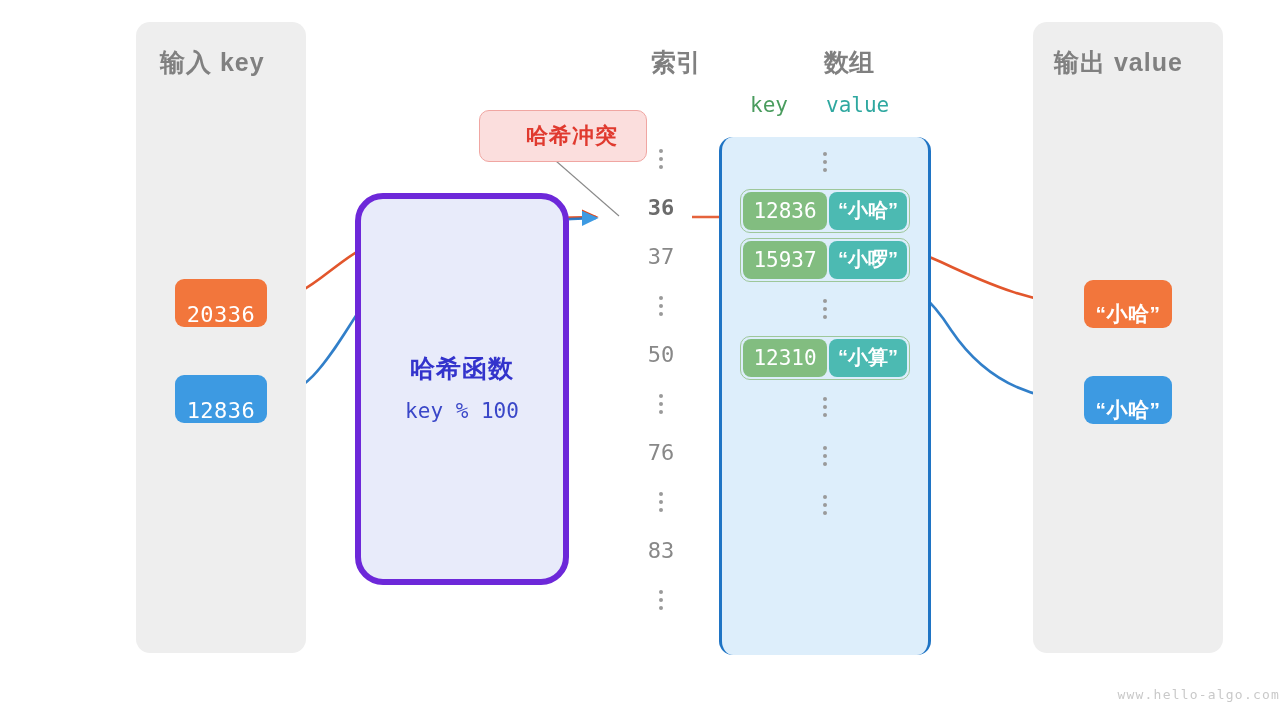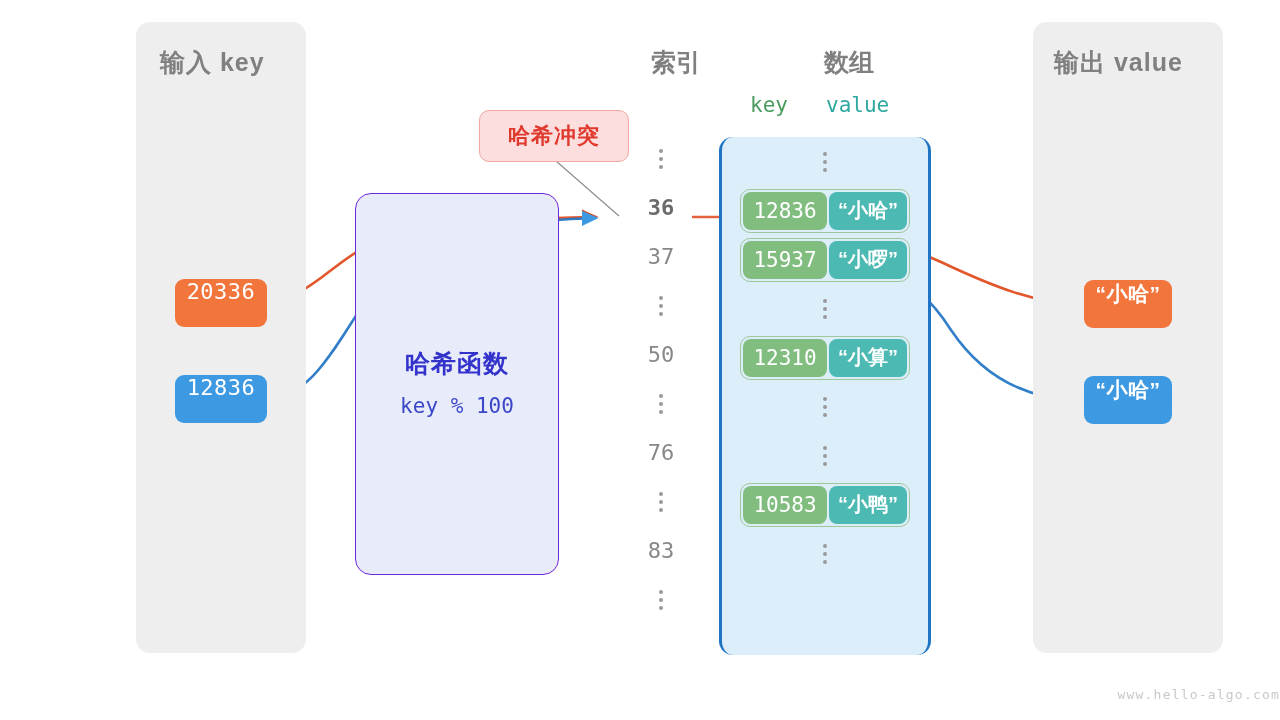--- a/index.html
+++ b/index.html
@@ -33,22 +33,22 @@
   }
 
   
   #hash-box {
     position: absolute;
     left: 319px;
     top: 193px;
     width: 202px;
     height: 380px;
     background: #e8ebfa;
-    border: 1px solid #6d28d9;
-    border-radius: 16px;
+    border: 6px solid #6d28d9;
+    border-radius: 28px;
   }
   #hash-title {
     position: absolute;
     left: 0; right: 0;
     top: 153px;
     text-align: center;
     font-size: 25px;
     font-weight: bold;
     color: #3333cc;
     letter-spacing: 1px;
@@ -60,21 +60,21 @@
     text-align: center;
     font-size: 21px;
     color: #3a47c8;
     font-family: "DejaVu Sans Mono", "Liberation Mono", monospace;
   }
 
   
   .pill {
     position: absolute;
     display: flex;
-    align-items: flex-start;
+    align-items: flex-end;
     justify-content: center;
     border-radius: 9px;
     color: #ffffff;
     font-size: 22px;
     font-family: "DejaVu Sans Mono", "Liberation Mono", monospace;
     letter-spacing: 0.5px;
   }
   .pill.orange { background: #f2763c; }
   .pill.blue   { background: #3d9ae2; }
   .pill.cjk {
@@ -206,20 +206,21 @@
     display: flex;
     align-items: center;
     justify-content: center;
     background: #fbdedd;
     border: 1.5px solid #f0a6a2;
     border-radius: 10px;
     color: #e03a2f;
     font-size: 22px;
     font-weight: bold;
     letter-spacing: 1px;
+    padding-left: 18px;
   }
 
   
   #watermark {
     position: absolute;
     right: 36px;
     bottom: 18px;
     font-size: 13px;
     color: #c9c9c9;
     letter-spacing: 1.2px;
@@ -383,26 +384,20 @@
           </span>
         </div>
         <div class="arr-row">
           <span class="dots-v">
             <i></i>
             <i></i>
             <i></i>
           </span>
         </div>
         <div class="arr-row">
-          <div class="pair">
-            <div class="cell-key">10583</div>
-            <div class="cell-val">“小鸭”</div>
-          </div>
-        </div>
-        <div class="arr-row">
           <span class="dots-v">
             <i></i>
             <i></i>
             <i></i>
           </span>
         </div>
       </div>
   </div>
 
   <svg id="links-top" viewBox="0 0 1280 720">

